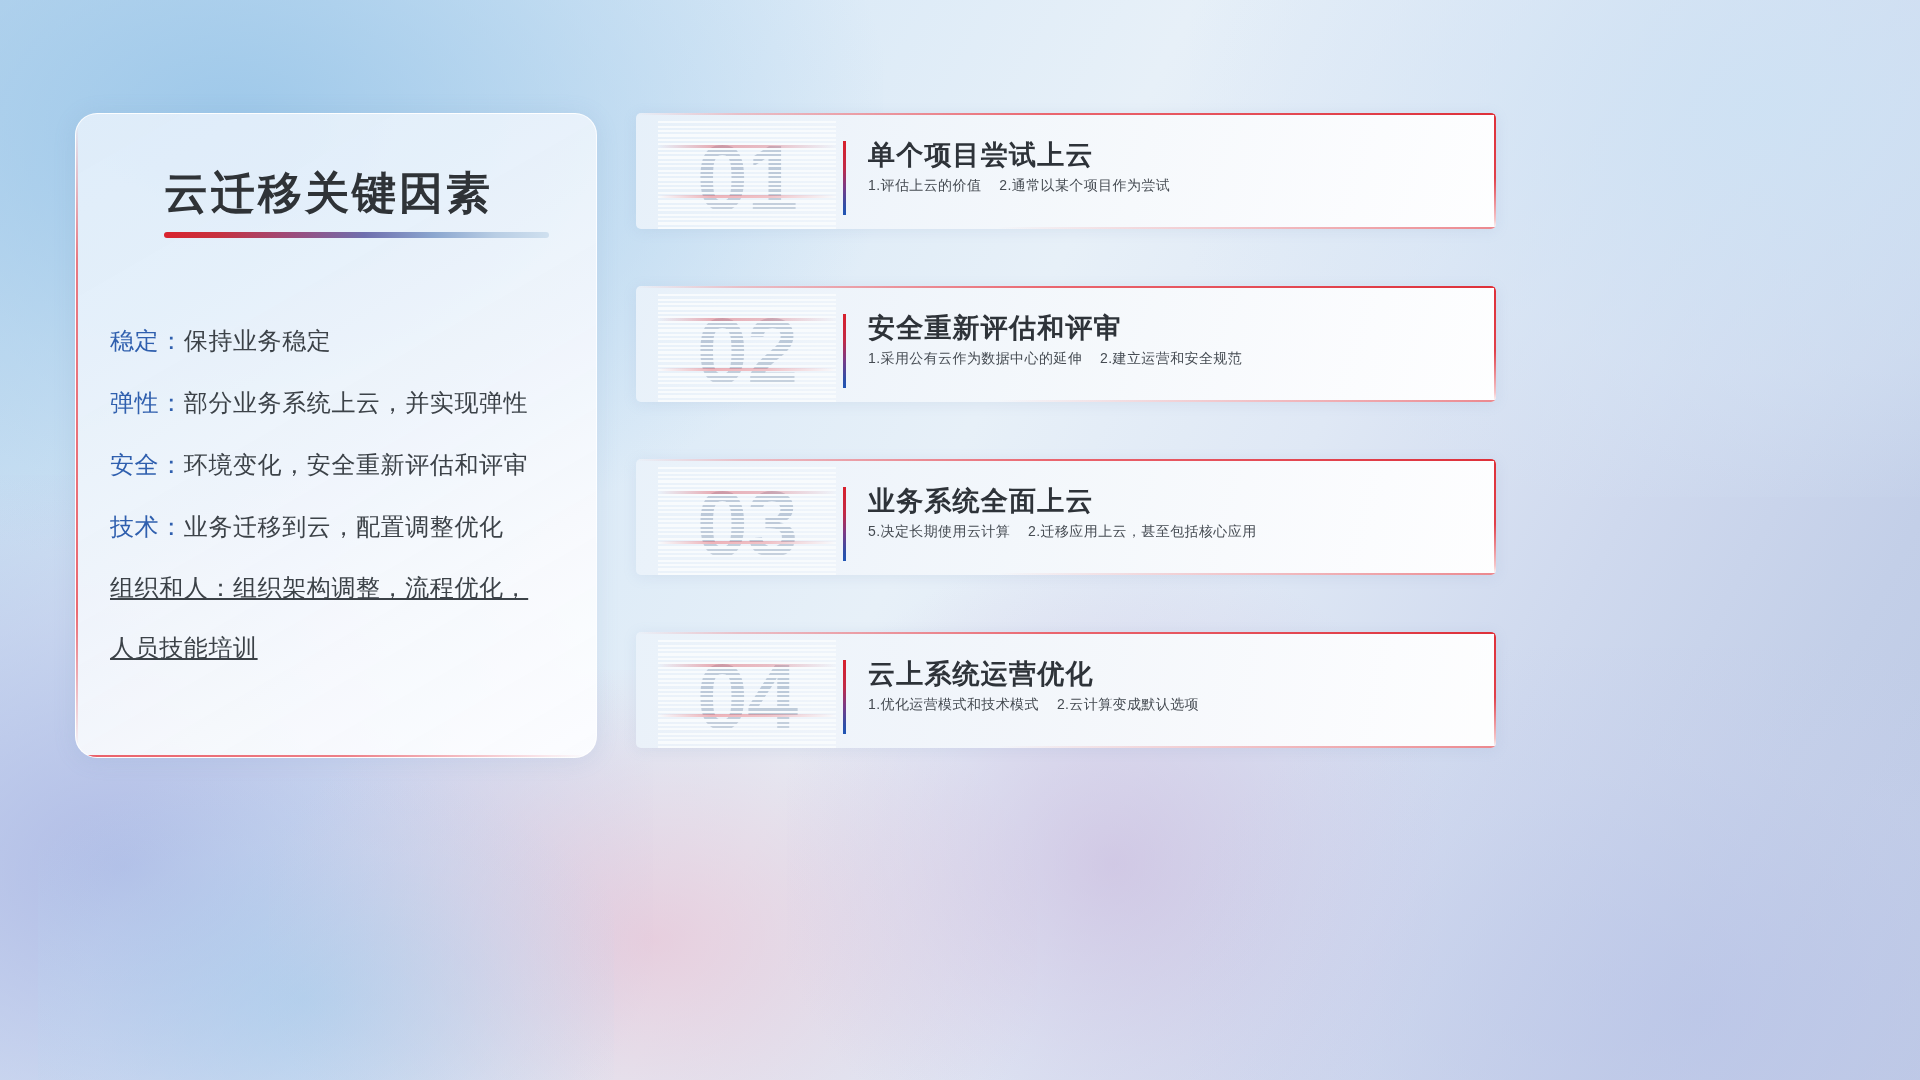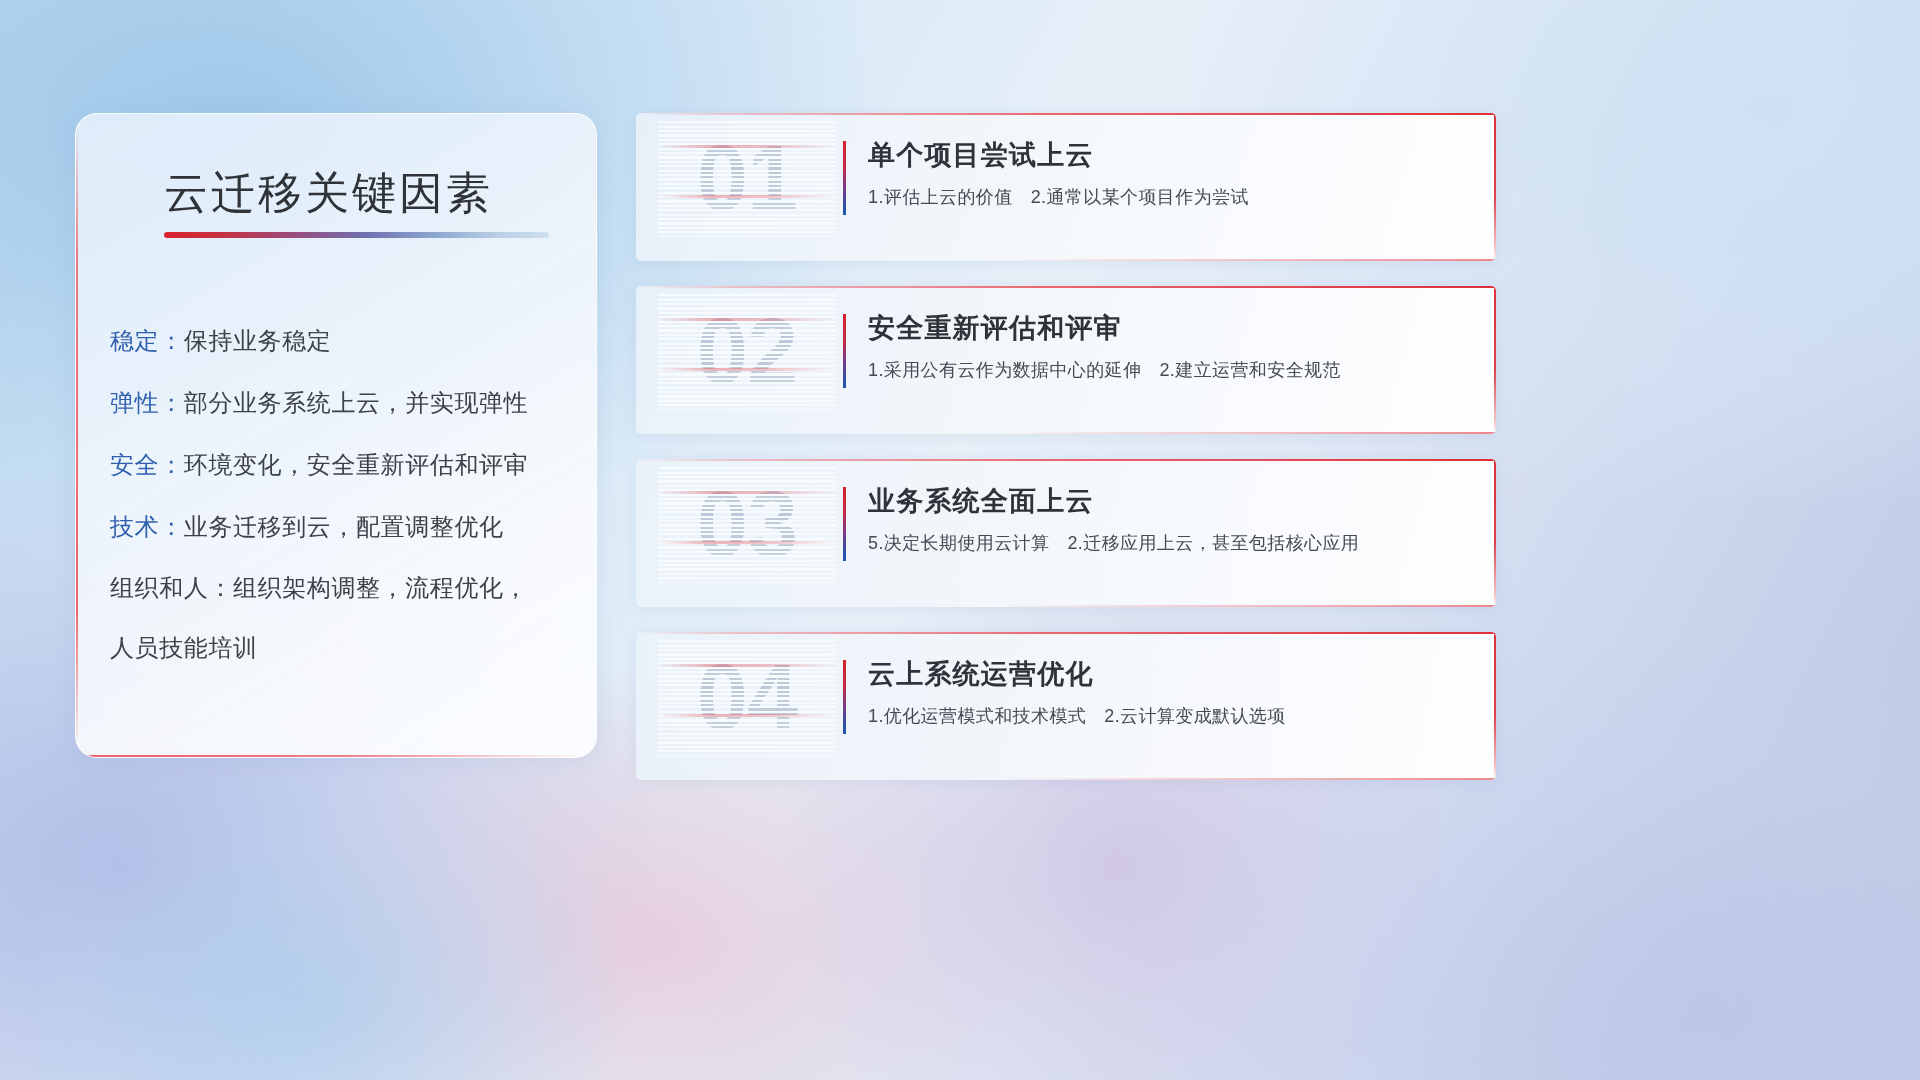--- a/index.html
+++ b/index.html
@@ -46,40 +46,40 @@
     box-shadow:0 2px 22px rgba(120,150,190,.16);
     overflow:hidden;
   }
   #left-panel .edge-l{position:absolute;left:0;top:8px;bottom:8px;width:2px;
     background:linear-gradient(180deg,rgba(233,80,90,0) 0%,rgba(233,80,90,.75) 22%,rgba(233,80,90,.85) 78%,rgba(233,80,90,0) 100%);}
   #left-panel .edge-b{position:absolute;left:10px;right:10px;bottom:0;height:2px;
     background:linear-gradient(90deg,rgba(233,80,90,.9) 0%,rgba(233,80,90,.72) 52%,rgba(233,80,90,0) 100%);}
 
   #panel-title{
     position:absolute;left:88px;top:50px;
-    font-size:44px;font-weight:400;color:#2f3337;letter-spacing:3px;
+    font-size:44px;font-weight:700;color:#2f3337;letter-spacing:3px;
     white-space:nowrap;
   }
   #title-rule{
     position:absolute;left:88px;top:118px;width:385px;height:6px;border-radius:3px;
     background:linear-gradient(90deg,#d9232e 0%,#c7313f 14%,#9a4d7e 34%,#6f6fae 52%,#8ba6cf 70%,#b8cde4 86%,#cfe0ef 100%);
   }
 
   #factor-list{position:absolute;left:34px;top:196px;right:24px;}
   .factor-row{
     font-size:24px;line-height:62px;color:#3c4248;white-space:nowrap;
     letter-spacing:.6px;
   }
   .factor-row .lbl{color:#2f5fae;text-align:right;}
   .factor-row .val{color:#3c4248;margin-top:30px;}
-  .factor-row.wrap{line-height:60px;}
+  .factor-row.wrap{line-height:60px;text-decoration:underline;}
 
   
   .card{
-    position:absolute;left:636px;width:860px;height:148px;
+    position:absolute;left:636px;width:860px;height:116px;
     background:linear-gradient(106deg,
         rgba(234,242,250,.90) 0%,
         rgba(240,245,251,.92) 26%,
         rgba(246,249,252,.94) 54%,
         rgba(251,252,254,.96) 78%,
         rgba(255,255,255,.97) 100%);
     border-radius:5px;
     box-shadow:0 2px 14px rgba(125,155,195,.14);
     overflow:hidden;
   }
@@ -115,22 +115,22 @@
 
   .card-div{
     position:absolute;left:207px;top:28px;width:3px;height:74px;
     background:linear-gradient(180deg,#d8202c 0%,#c22a46 36%,#7b3a86 62%,#2f4fa8 88%,#1f55b5 100%);
   }
   .card-head{
     position:absolute;left:232px;top:24px;
     font-size:27px;font-weight:700;color:#2e3339;letter-spacing:1.2px;white-space:nowrap;
   }
   .card-sub{
-    position:absolute;left:232px;top:72px;
-    font-size:18px;color:#454b52;letter-spacing:.4px;white-space:nowrap;
+    position:absolute;left:232px;top:64px;
+    font-size:14px;color:#454b52;letter-spacing:.4px;white-space:nowrap;
   }
   .card-sub .gap{display:inline-block;width:18px;}
 </style>
 </head>
 <body>
 
 <div id="bg">
   <div class="bgl g1"></div>
   <div class="bgl g2"></div>
   <div class="bgl g3"></div>

